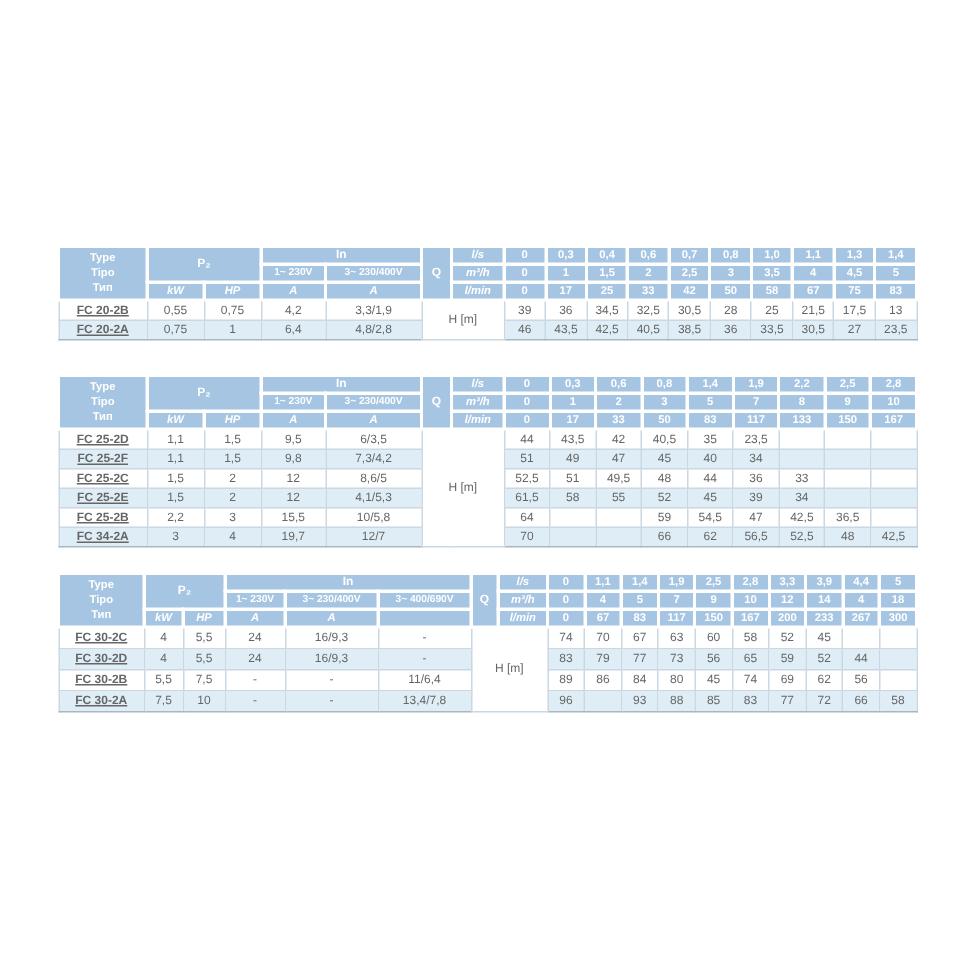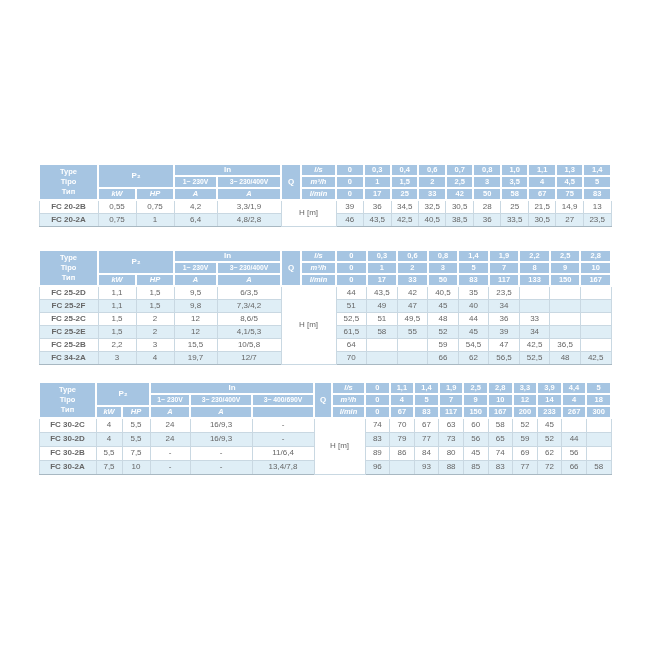--- a/index.html
+++ b/index.html
@@ -18,21 +18,21 @@
         font-weight:bold;font-size:7px;line-height:1;}
   td.type{white-space:pre-line;line-height:1.35;font-size:7.5px;}
   td.big{font-size:8px;}
   td.volt{font-size:6.8px;}
   td.unit{font-size:7.5px;font-style:italic;}
   td.num{font-size:7.5px;}
   tr.body td{border:1px solid #c9d8e2;background:#ffffff;color:#666666;
         font-size:8px;line-height:1;}
   tr.body.alt td{background:#dfeef6;}
   tr.body:last-child td{border-bottom-color:#a8b8c2;margin-left:36px;}
-  td.type-name{font-weight:bold;color:#3a3a3a;font-size:8px;}
+  td.type-name{font-weight:bold;color:#3a3a3a;font-size:8px;text-decoration:underline;}
   td.hm{background:#ffffff;color:#555555;font-size:8px;}
 </style>
 </head>
 <body>
 
 <div class="page">
 
   <table class="spec-table" id="table-1">
     <colgroup>
       <col style="width:59px">
@@ -103,21 +103,21 @@
           <td class="val">3,3/1,9</td>
           <td class="hm" colspan="2" rowspan="2">H [m]</td>
           <td class="val">39</td>
           <td class="val">36</td>
           <td class="val">34,5</td>
           <td class="val">32,5</td>
           <td class="val">30,5</td>
           <td class="val">28</td>
           <td class="val">25</td>
           <td class="val">21,5</td>
-          <td class="val">14,9</td>
+          <td class="val">17,5</td>
           <td class="val">13</td>
         </tr>
         <tr class="body alt">
           <td class="type-name">FC 20-2A</td>
           <td class="val">0,75</td>
           <td class="val">1</td>
           <td class="val">6,4</td>
           <td class="val">4,8/2,8</td>
           <td class="val">46</td>
           <td class="val">43,5</td>

